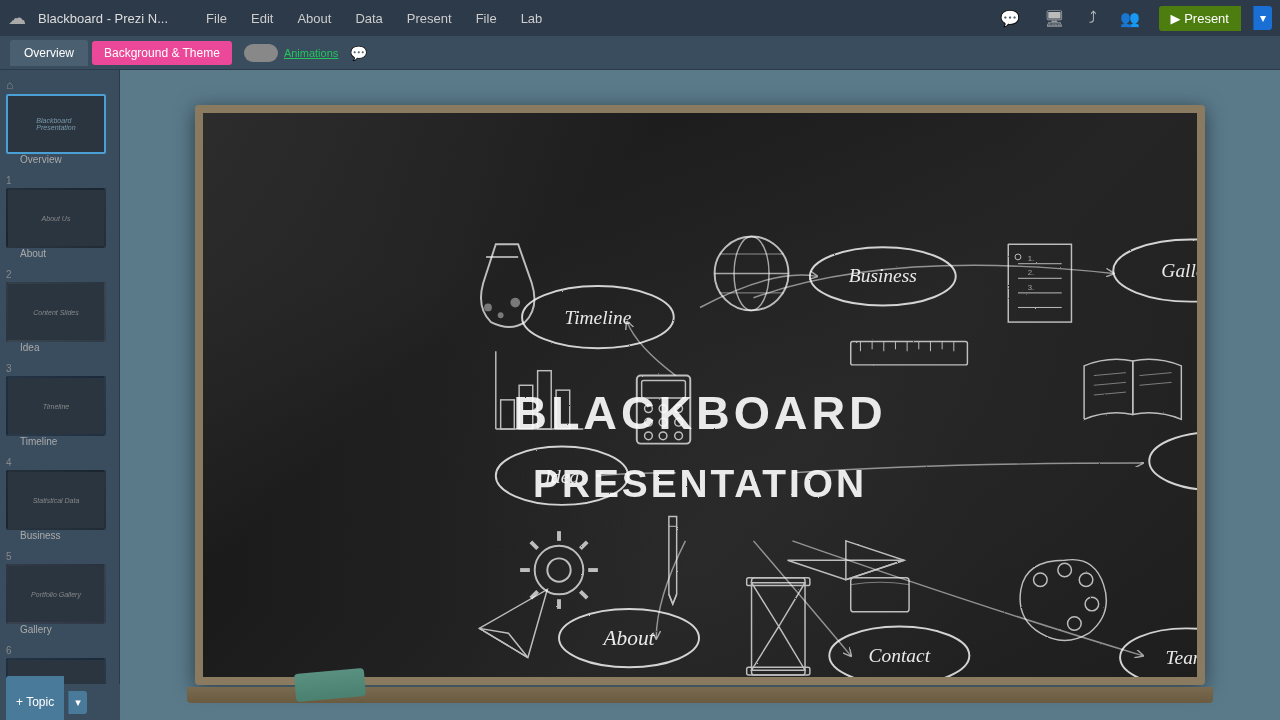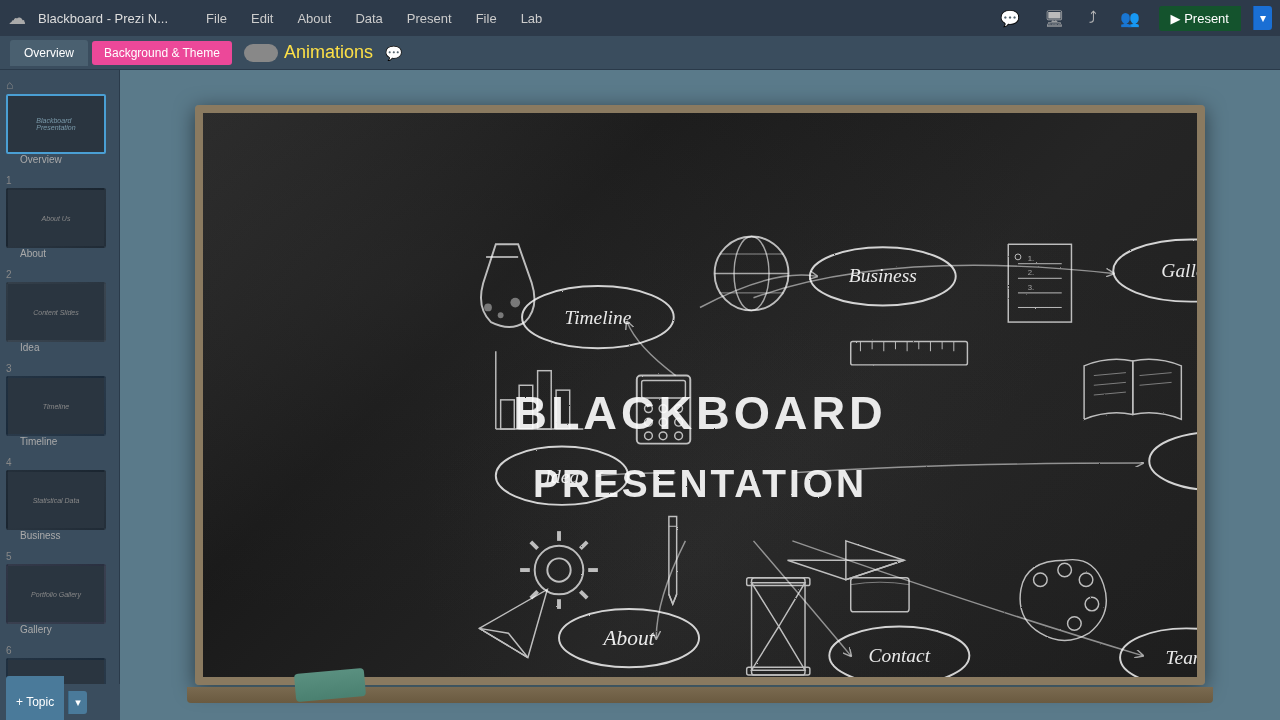--- a/index.html
+++ b/index.html
@@ -9,21 +9,21 @@
     #topbar {
       display: flex; align-items: center; height: 36px; background: #2d3a4a; color: #ccc;
       padding: 0 8px; gap: 12px;
     }
     #app-icon { color: #aaa; font-size: 18px; }
     #window-title { color: #ddd; font-size: 13px; margin-right: 20px; }
     .menu-item { font-size: 13px; color: #ccc; cursor: pointer; padding: 2px 6px; }
     .spacer { flex: 1; }
     .top-icon-btn { background: none; border: none; color: #bbb; font-size: 16px; cursor: pointer; padding: 4px 6px; }
     #present-btn {
-      background: #14532d; color: white; border: none; padding: 5px 12px; font-size: 13px;
+      background: #4d7c0f; color: white; border: none; padding: 5px 12px; font-size: 13px;
       border-radius: 3px 0 0 3px; cursor: pointer; display: flex; align-items: center; gap: 4px;
     }
     #present-dropdown {
       background: #1a6fd4; color: white; border: none; border-left: 1px solid #155ab0;
       padding: 5px 6px; font-size: 12px; cursor: pointer; border-radius: 0 3px 3px 0;
     }
 
     
     #tabsbar {
       display: flex; align-items: center; height: 34px; background: #3a4d5e; border-bottom: 1px solid #2a3a4a;
@@ -31,21 +31,21 @@
     }
     .tab {
       padding: 6px 14px; font-size: 12px; cursor: pointer; border-radius: 3px 3px 0 0; color: #bbb;
     }
     .tab.active { background: #4a6070; color: white; }
     #bg-theme-tab { background: #ec4899; color: white; border-radius: 3px; padding: 5px 12px; }
     #anim-toggle { display: flex; align-items: center; gap: 6px; margin-left: 8px; }
     #anim-switch {
       width: 34px; height: 18px; background: #888; border-radius: 9px; position: relative; cursor: pointer;
     }
-    #anim-label { font-size: 18px; color: #fde047; }
+    #anim-label { font-size: 11px; color: #22c55e; text-decoration: underline; }
     #comment-icon { margin-left: 6px; color: #aaa; font-size: 14px; }
 
     
     #main-layout { display: flex; height: calc(720px - 70px); }
 
     
     #sidebar {
       width: 120px; background: #3a4d5e; overflow-y: auto; padding: 6px 4px;
       border-right: 1px solid #2a3a4a;
     }

